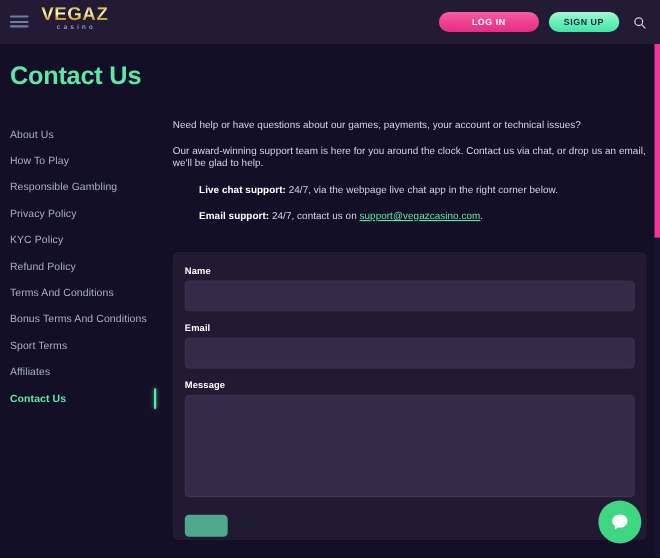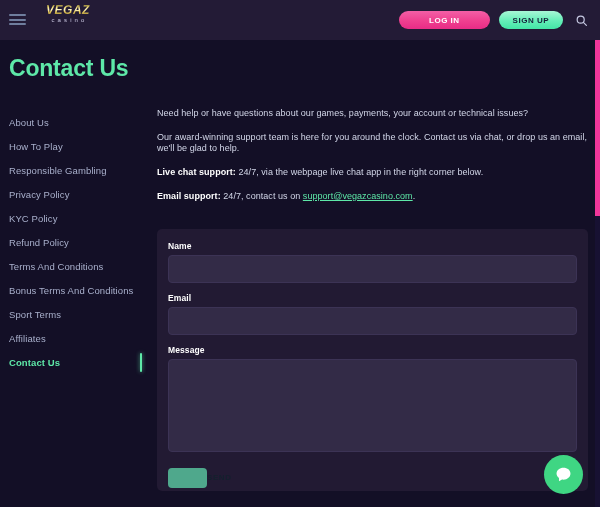--- a/index.html
+++ b/index.html
@@ -53,29 +53,28 @@
   #logo {
     position: absolute;
     left: 33px; top: 4px;
     width: 70px;
     text-align: center;
     cursor: pointer;
     line-height: 1;
   }
   #logo .brand {
     display: block;
-    font-size: 12px;
+    font-size: 17px;
     font-weight: bold;
     letter-spacing: 0.5px;
     font-family: "Liberation Sans", sans-serif;
     background: linear-gradient(180deg, #6b5a1c 0%, #f3e07a 28%, #fff8c8 48%, #e9cf63 62%, #8a6f22 100%);
     -webkit-background-clip: text;
     background-clip: text;
     color: transparent;
-    font-style: italic;
     -webkit-text-fill-color: transparent;
   }
   #logo .sub {
     display: block;
     margin-top: 1px;
     font-size: 6px;
     letter-spacing: 3.1px;
     color: #c9c6e0;
     text-indent: 3px;
   }
@@ -164,21 +163,21 @@
     left: 157px; top: 108px;
     width: 431px;
   }
   .para {
     font-size: 9px;
     color: #d2d6e8;
     line-height: 1.3;
     margin-bottom: 12px;
     letter-spacing: 0.05px;
   }
-  .para b { color: #ffffff; font-weight: bold; }
+  .para b { color: #ffffff; font-weight: bold; margin-left: 24px; }
   .para a {
     color: #5ee8a8;
     text-decoration: underline;
   }
 
   
   #form-panel {
     position: absolute;
     left: 157px; top: 229px;
     width: 431px;

